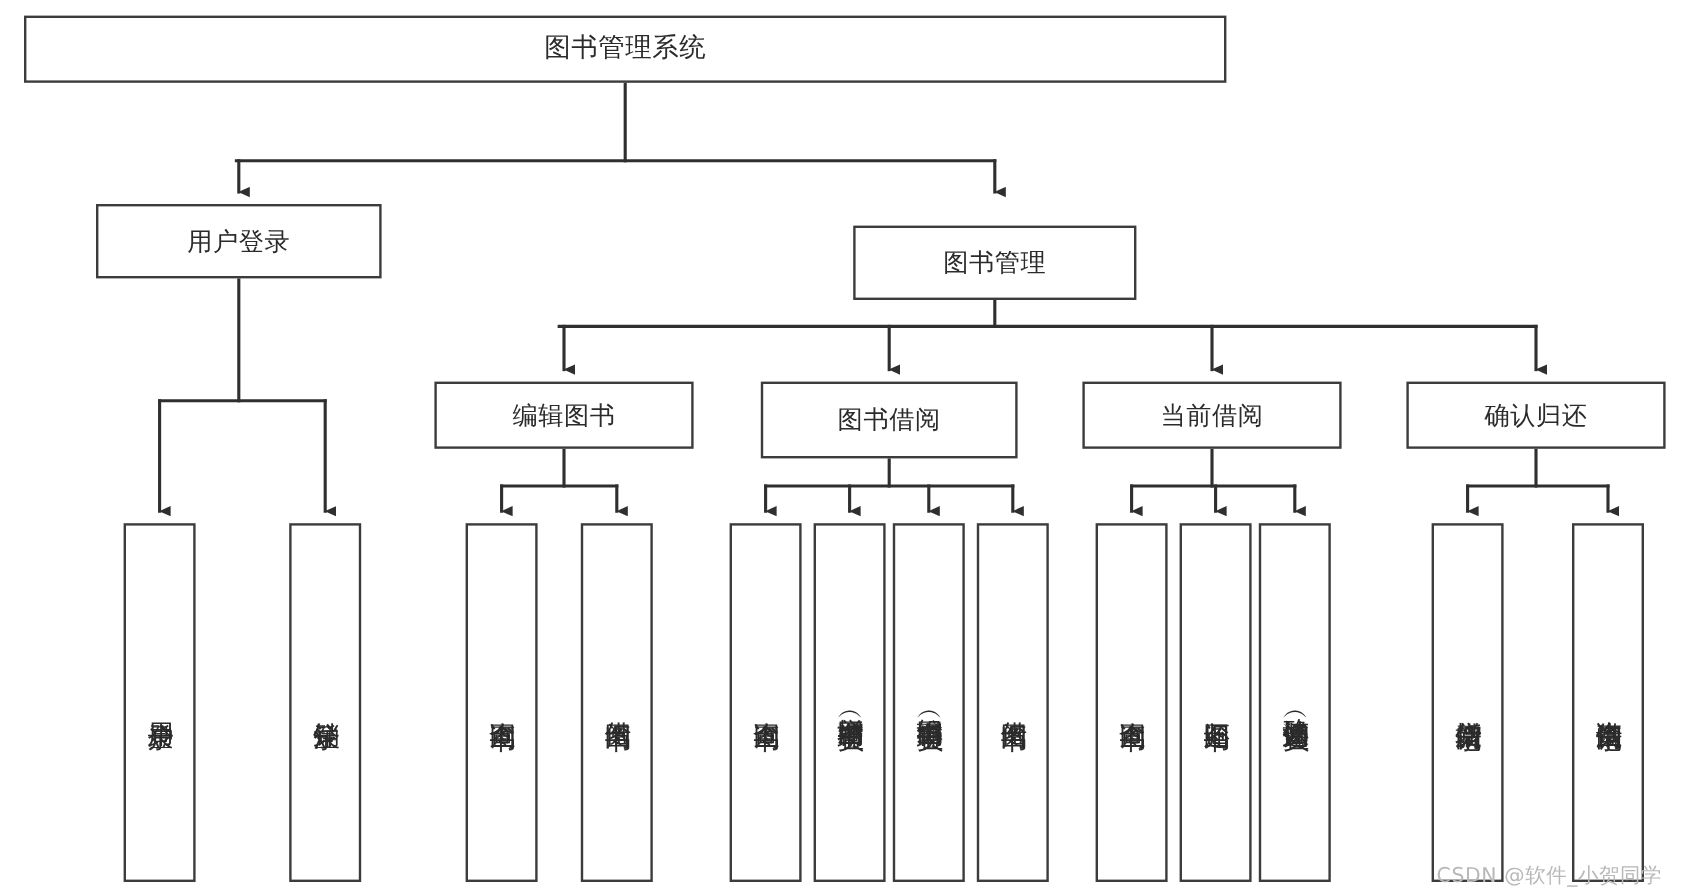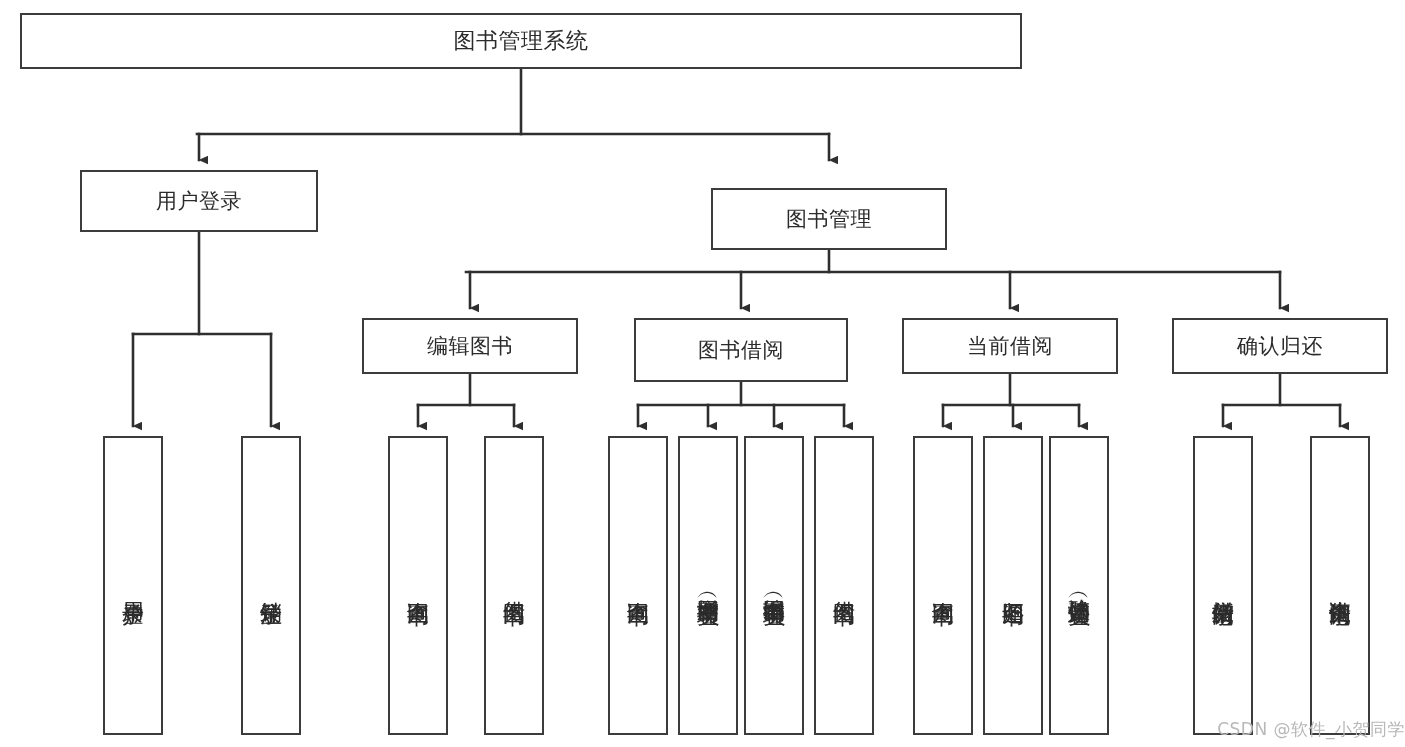--- a/index.html
+++ b/index.html
@@ -59,21 +59,21 @@
     writing-mode: vertical-rl;
     text-orientation: upright;
     font-size: 22px;
     line-height: 1.18;
     letter-spacing: 1px;
     white-space: nowrap;
     max-height: 100%;
   }
   #watermark {
     position: absolute;
-    right: 0;
+    right: 20px;
     bottom: 6px;
     font-size: 17px;
     color: #b8b8b8;
     letter-spacing: 0.5px;
     z-index: 3;
     white-space: nowrap;
     font-family: "DejaVu Sans", "Liberation Sans", sans-serif;
   }
 </style>
 </head>

